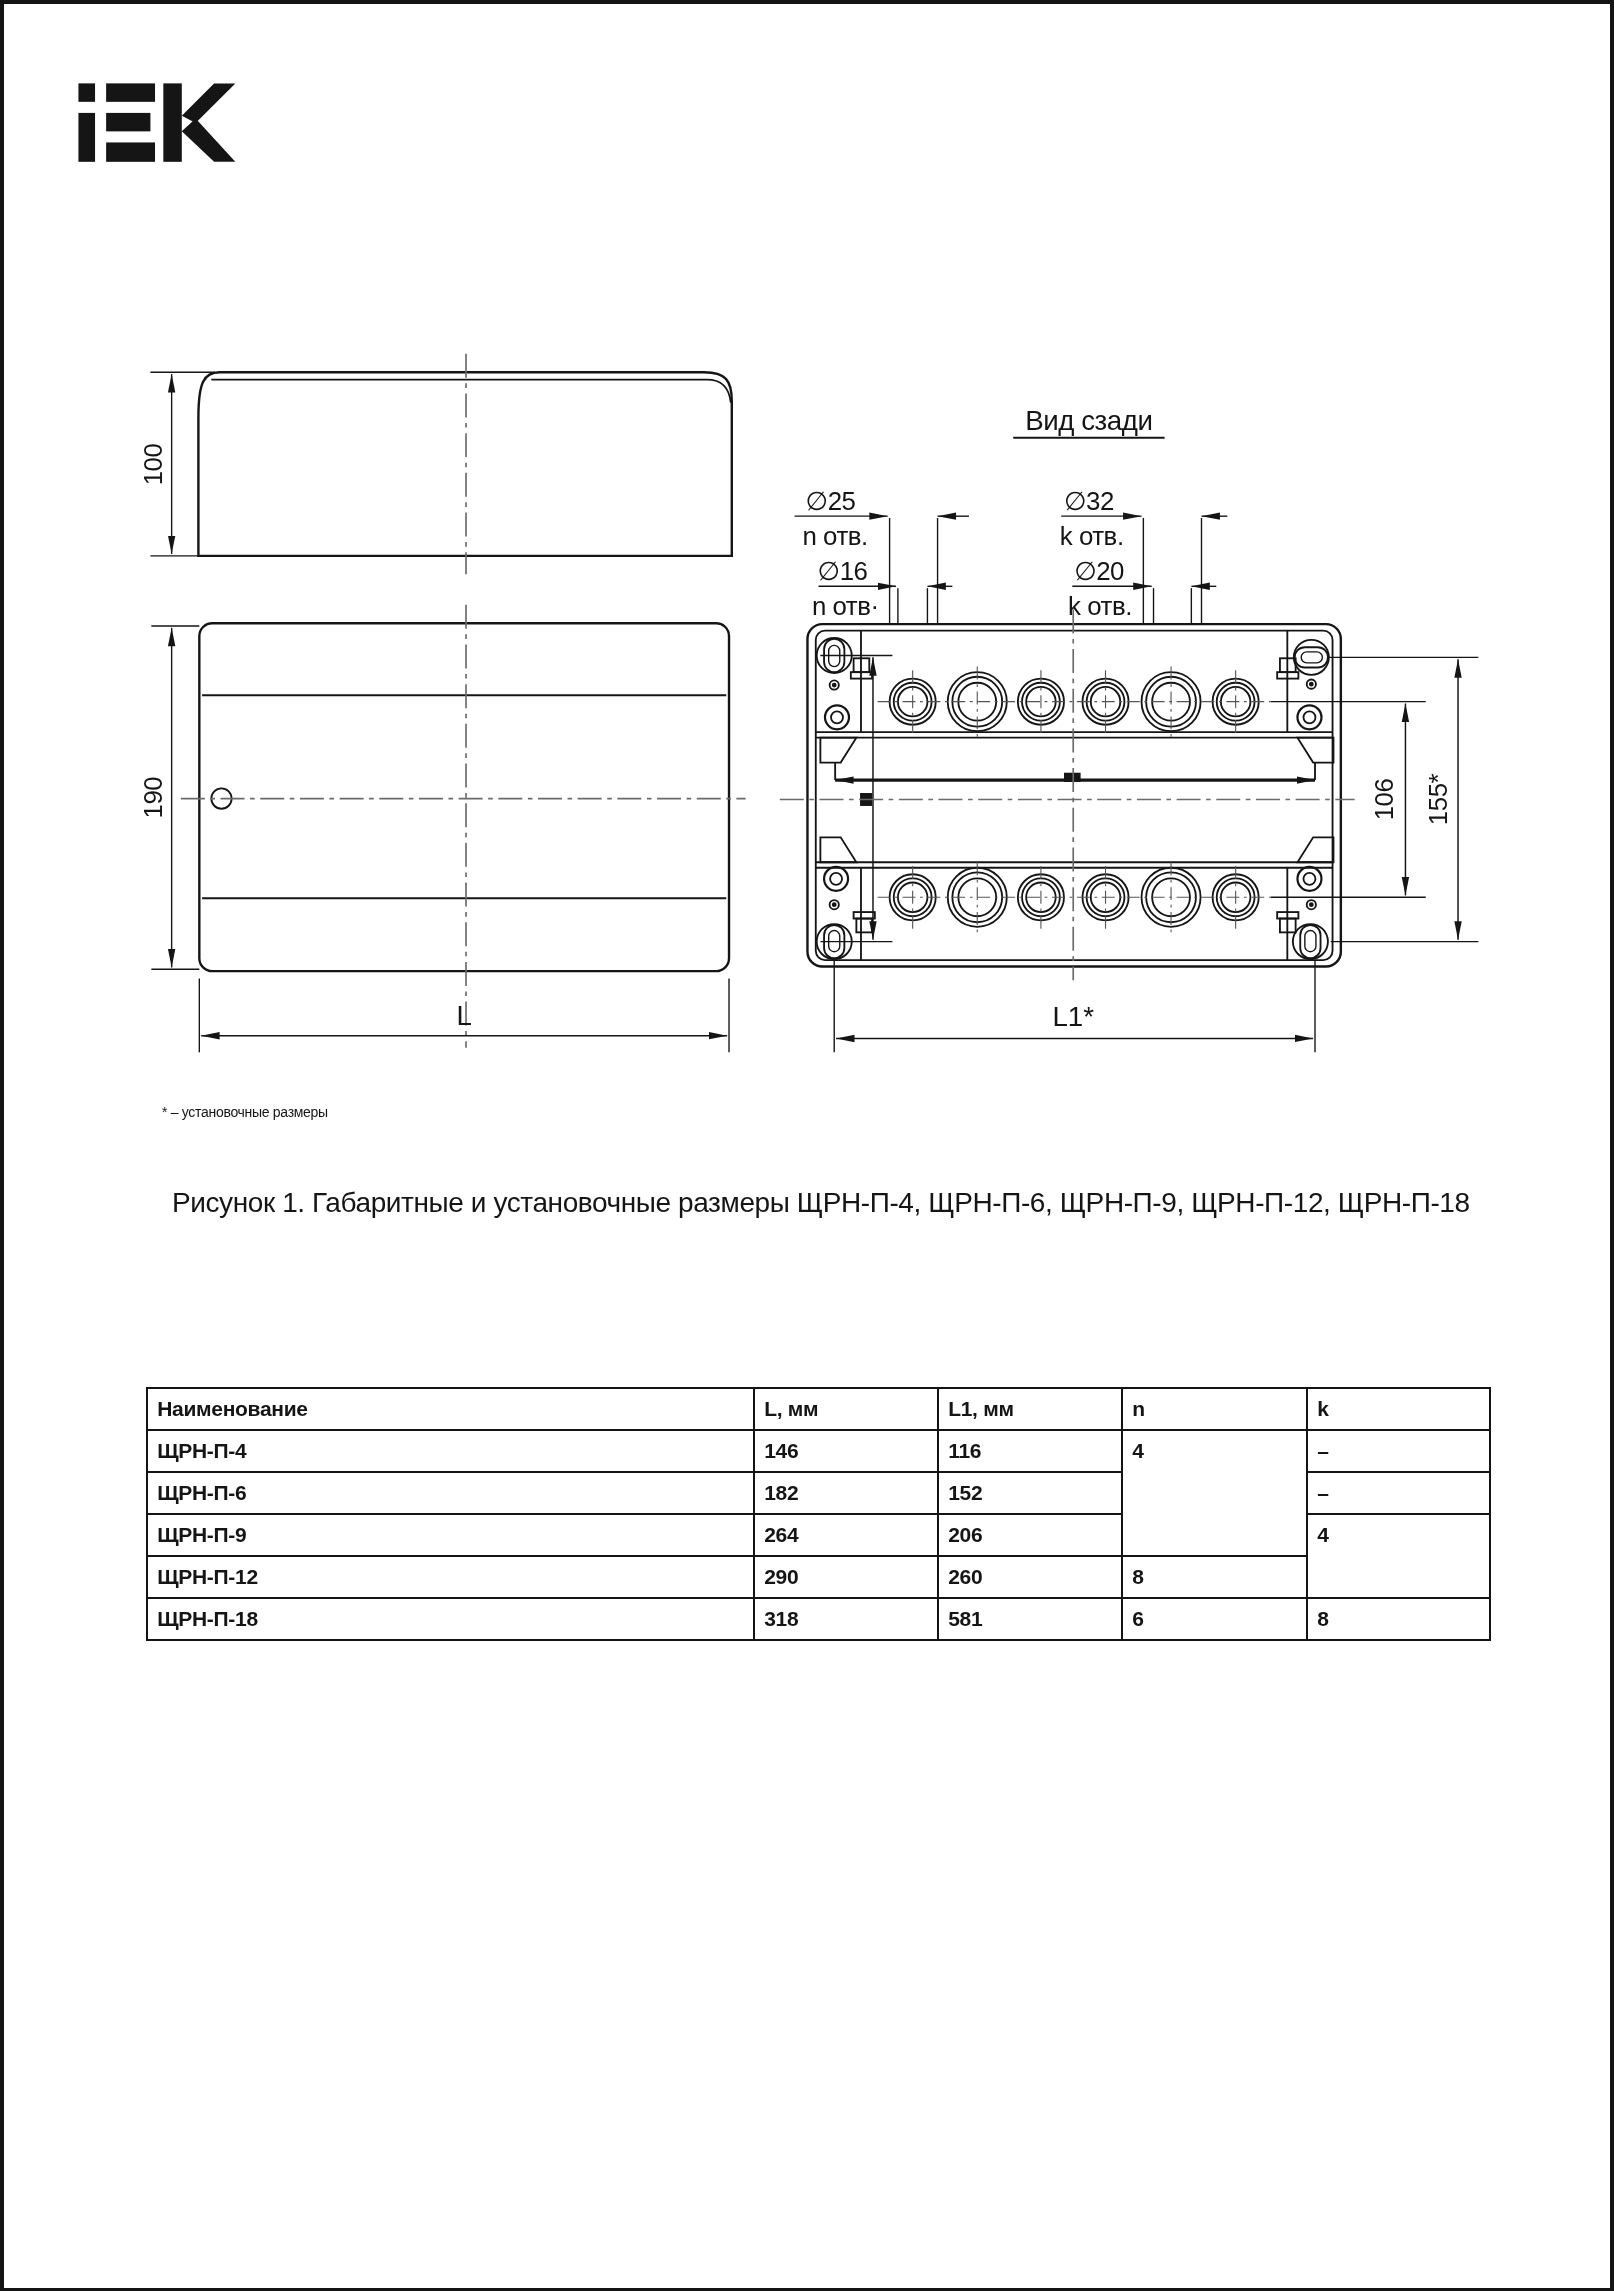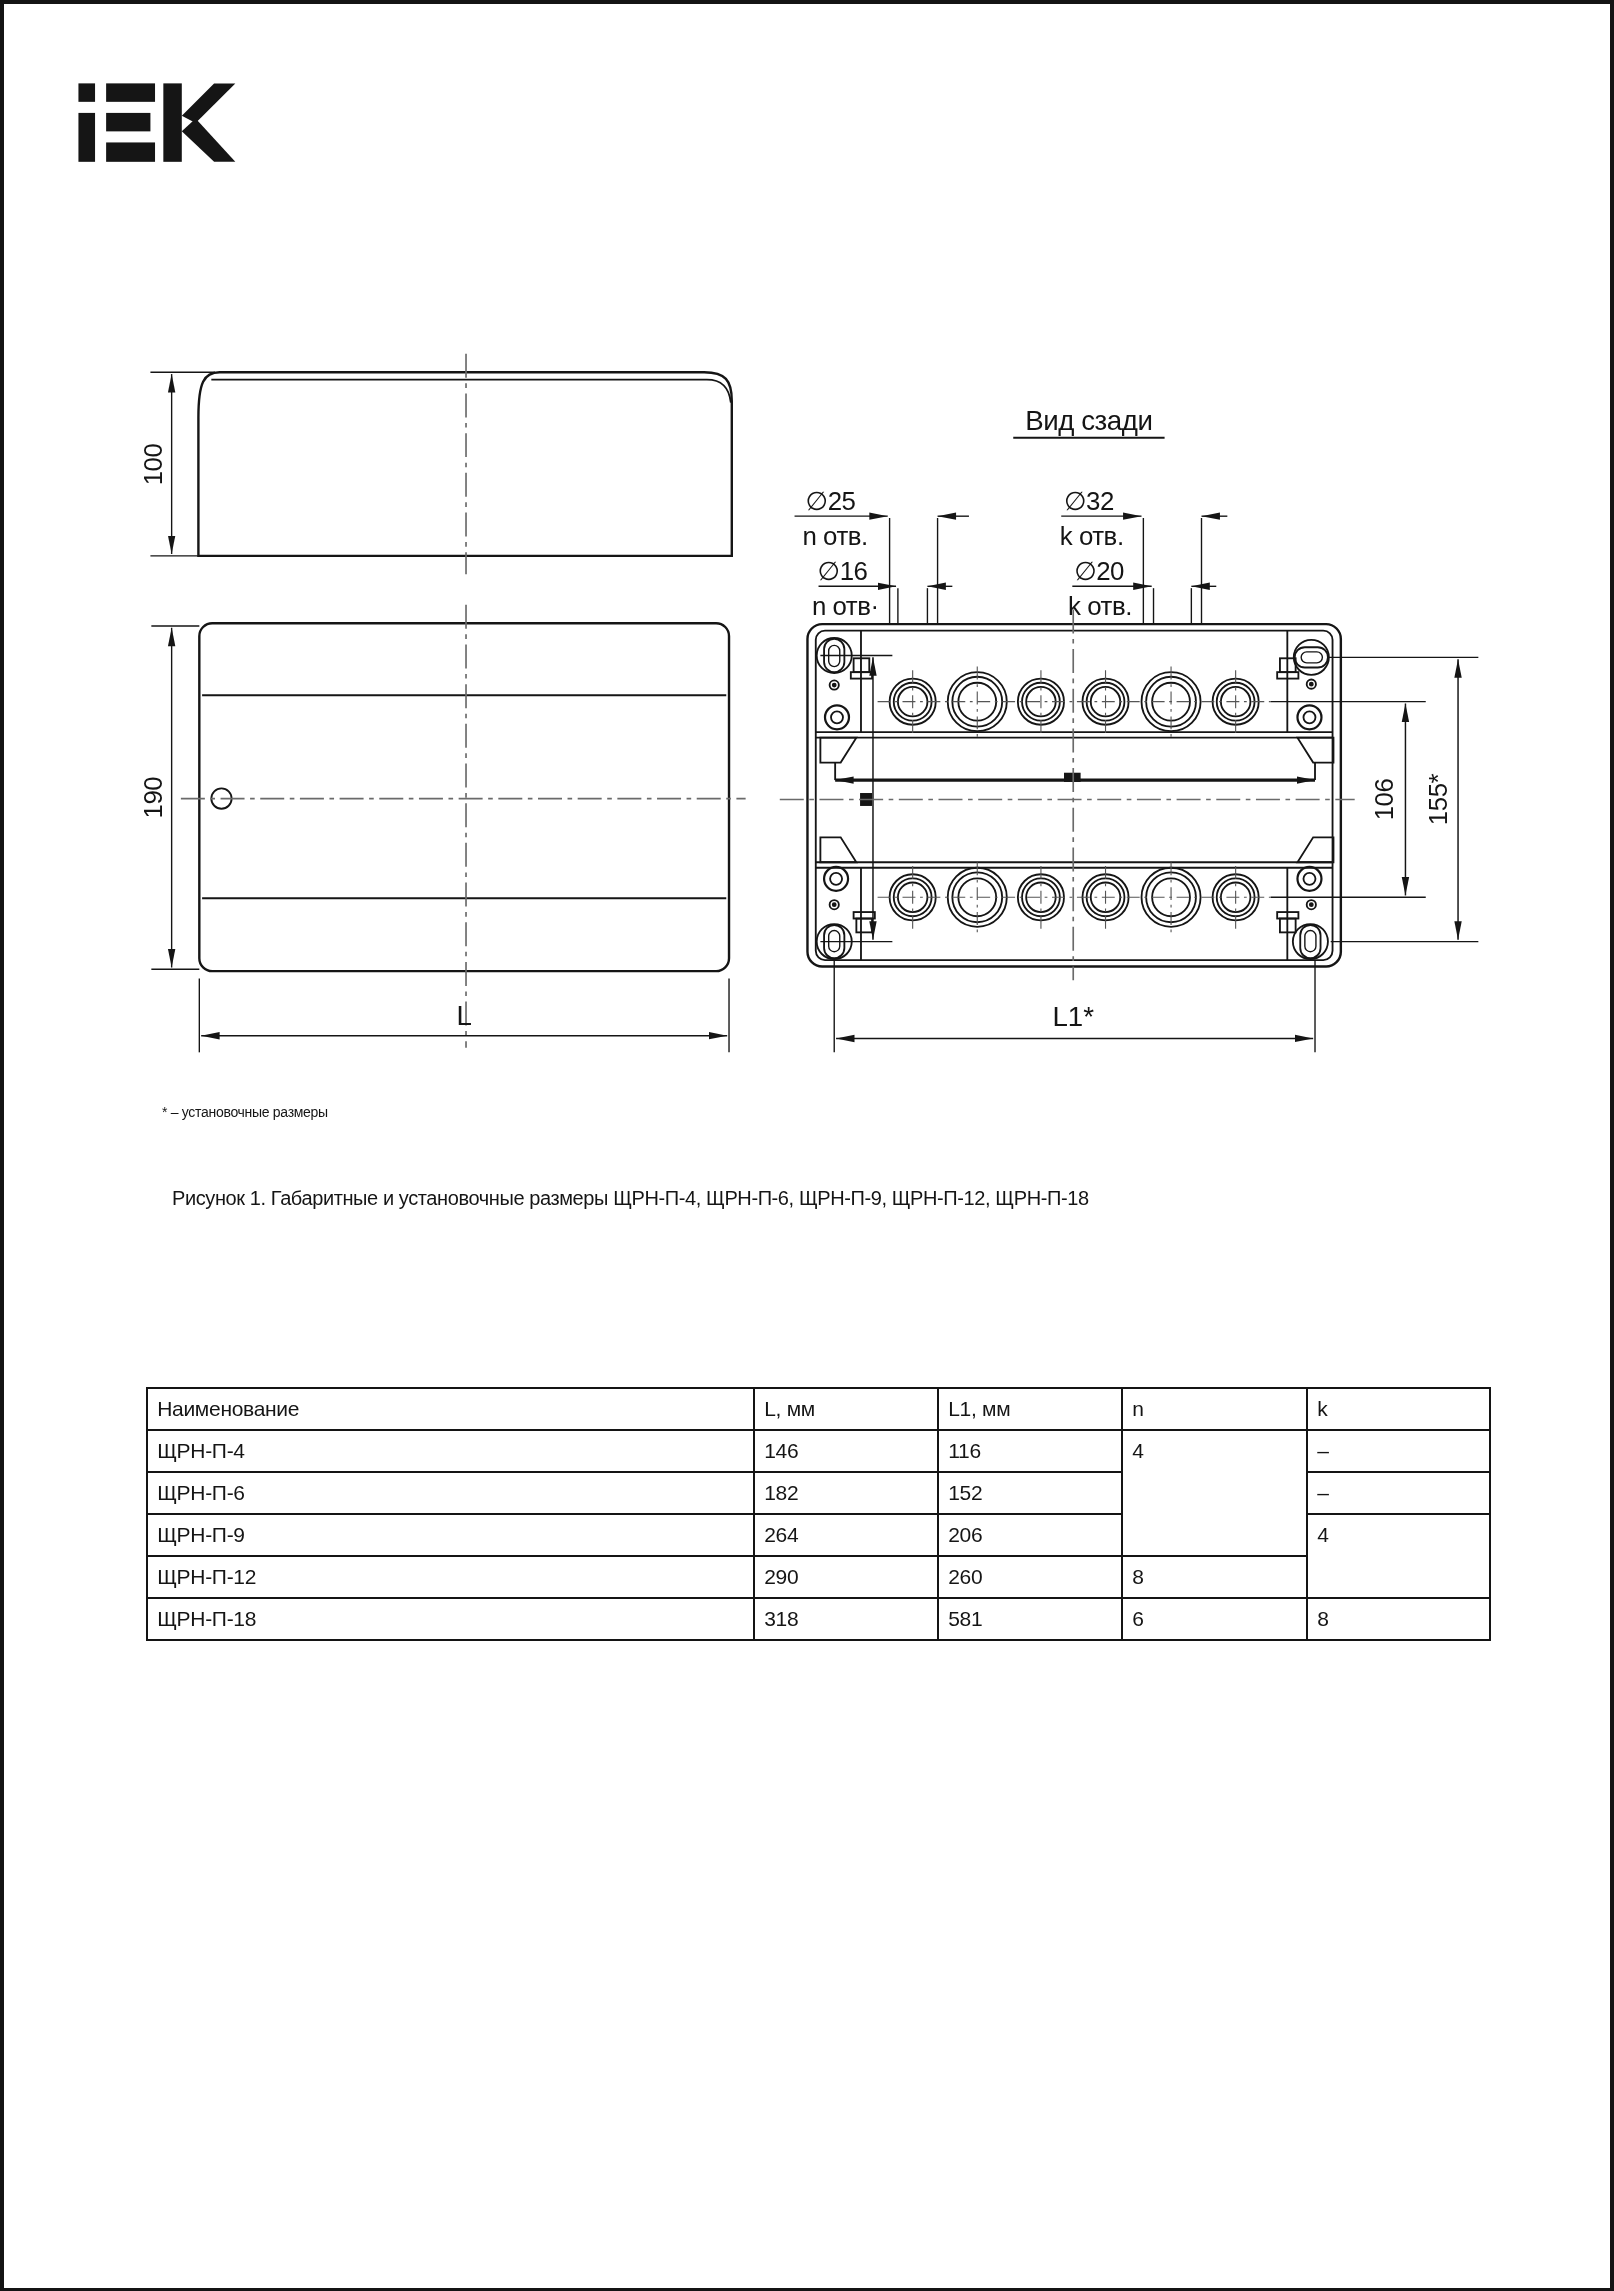--- a/index.html
+++ b/index.html
@@ -5,24 +5,24 @@
   html,body{margin:0;padding:0;background:#fff;}
   .page{position:relative;width:1614px;height:2292px;background:#ffffff;
         font-family:"Liberation Sans",sans-serif;color:#151515;overflow:hidden;}
   .page-frame{position:absolute;inset:0;border:4.6px solid #141414;pointer-events:none;}
   svg text{fill:#151515;}
   .dwg{position:absolute;left:0;top:0;}
   .ann{font-size:28px;letter-spacing:-0.5px;}
   .ttl{font-size:30px;letter-spacing:-0.5px;}
   .biglab{font-size:30px;}
   .footnote{position:absolute;left:162px;top:1104px;font-size:14px;letter-spacing:-0.3px;}
-  .caption{position:absolute;left:172px;top:1187px;font-size:20px;letter-spacing:-0.4px;white-space:nowrap;}
+  .caption{position:absolute;left:172px;top:1187px;font-size:28px;letter-spacing:-0.4px;white-space:nowrap;}
   table.dims{position:absolute;left:146px;top:1387px;border-collapse:collapse;table-layout:fixed;
              width:1342px;font-size:21px;letter-spacing:-0.3px;}
-  table.dims th,table.dims td{border:2.8px solid #141414;font-weight:normal;text-align:left;
+  table.dims th,table.dims td{border:2.8px solid #141414;font-weight:bold;text-align:left;
              vertical-align:top;padding:8.3px 1.8px 0 9.2px;height:42px;box-sizing:border-box;
              line-height:1.1;overflow:hidden;}
   table.dims tr{height:42px;}
 </style>
 </head>
 <body>
 
 <div class="page">
   <div class="page-frame"></div>
 

